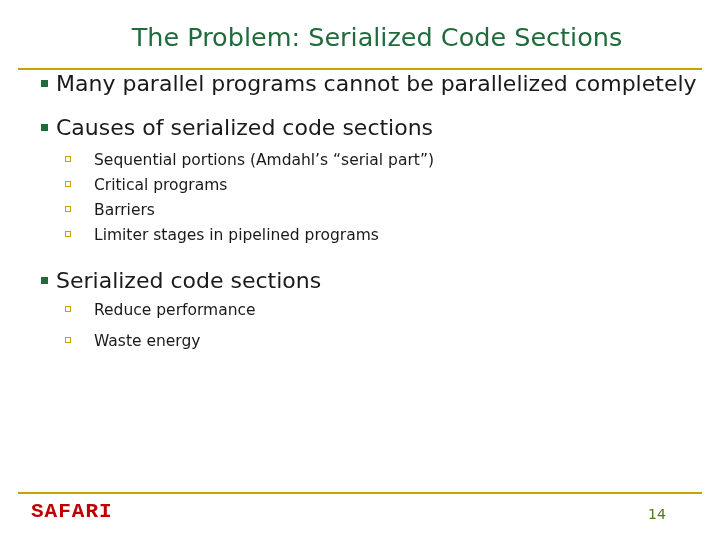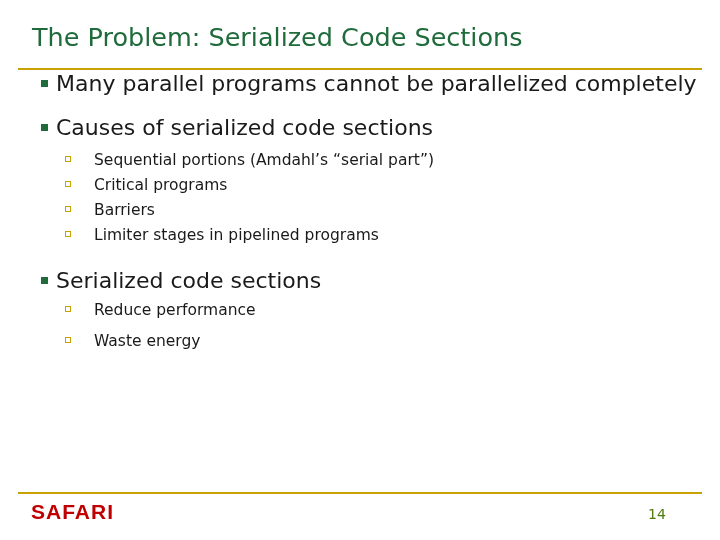--- a/index.html
+++ b/index.html
@@ -14,29 +14,30 @@
     overflow: hidden;
   }
   .slide {
     position: relative;
     width: 720px;
     height: 540px;
     box-sizing: border-box;
   }
   .slide-title {
     position: absolute;
-    left: 32px;
+    left: 43px;
     top: 22px;
     width: 668px;
     font-size: 25.5px;
     color: #1F6B3B;
     font-family: "DejaVu Sans", sans-serif;
     font-weight: normal;
     letter-spacing: 0px;
     white-space: nowrap;
+    text-align: center;
   }
   .title-rule {
     position: absolute;
     left: 18px;
     top: 68px;
     width: 684px;
     height: 2px;
     background: #C8A200;
   }
   .body {
@@ -92,21 +93,21 @@
     left: 18px;
     top: 492px;
     width: 684px;
     height: 2px;
     background: #C8A200;
   }
   .safari {
     position: absolute;
     left: 31px;
     top: 500px;
-    font-family: Liberation Sans, sans-serif;
+    font-family: Liberation Mono, monospace;
     font-weight: bold;
     font-size: 21px;
     color: #C00000;
     letter-spacing: 1px;
   }
   .page-num {
     position: absolute;
     left: 648px;
     top: 506px;
     width: 40px;

